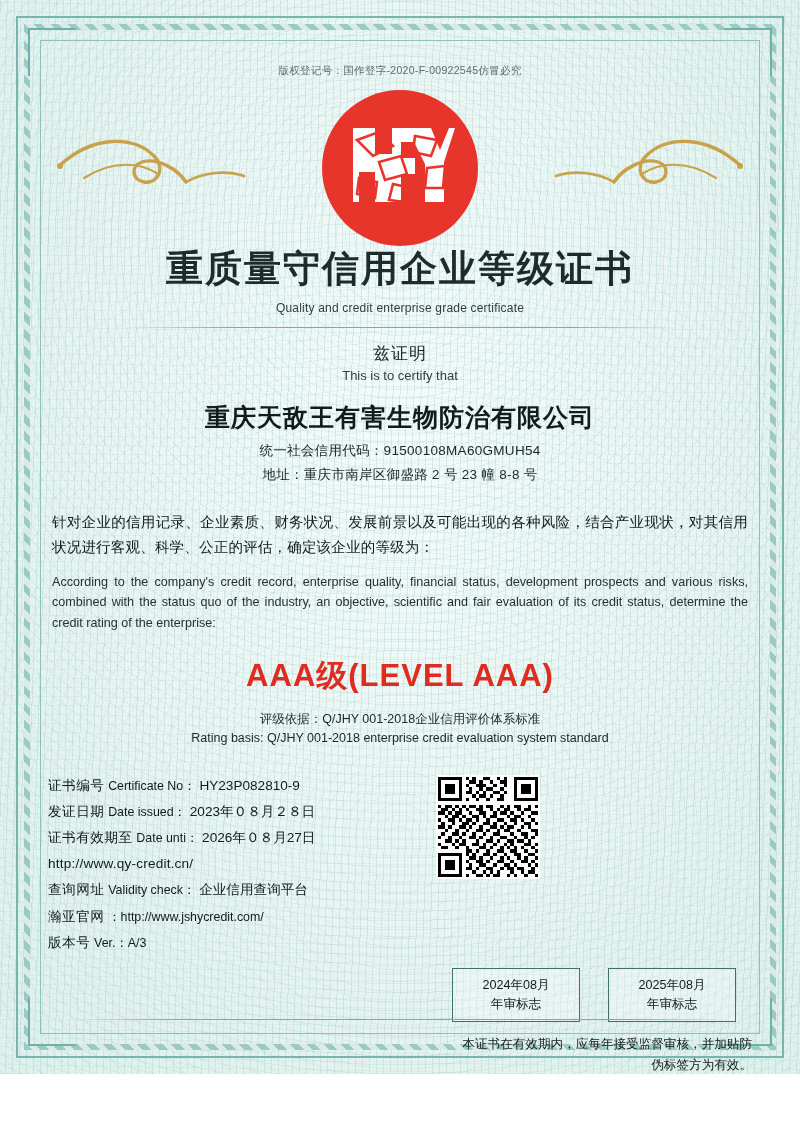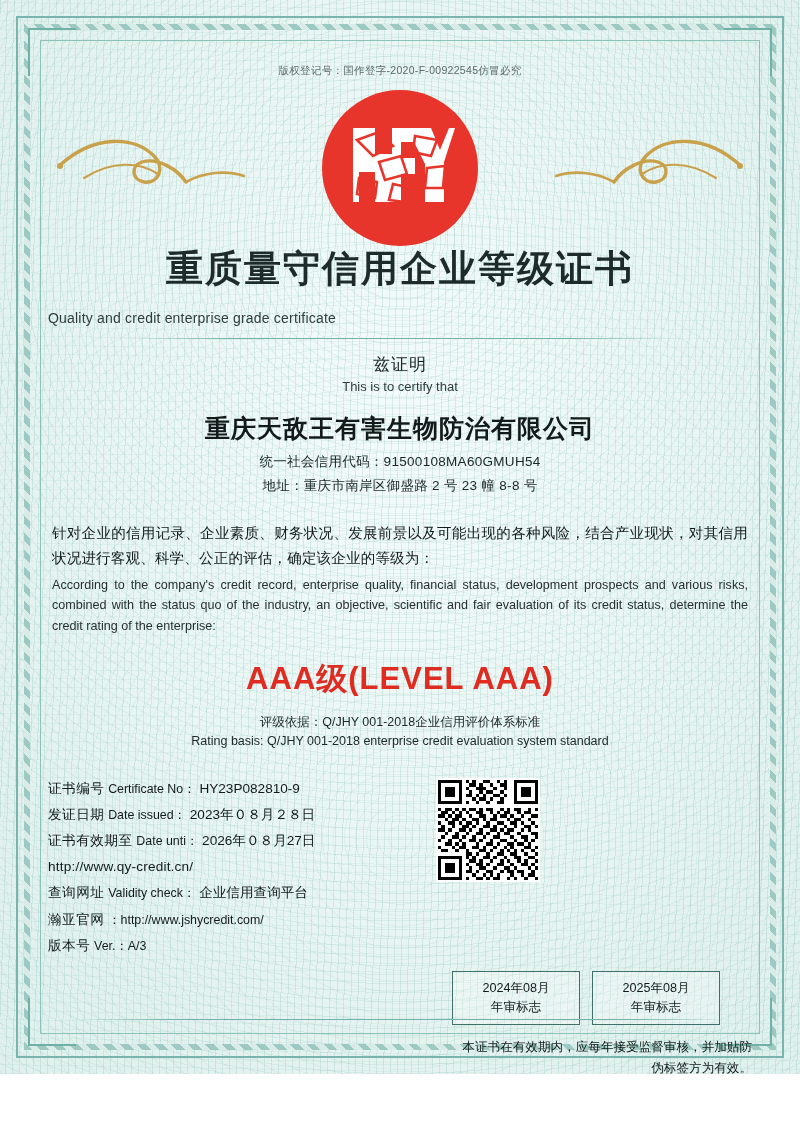--- a/index.html
+++ b/index.html
@@ -81,22 +81,23 @@
     display:flex;align-items:center;justify-content:center;
   }
 
   .title-cn{
     text-align:center;
     font-size:37px;font-weight:bold;color:#1d2b2a;
     letter-spacing:2px;
     margin-top:-4px;
   }
   .title-en{
-    font-size:14px;color:#2f3d3c;
-    margin-top:16px;letter-spacing:.2px;
+    text-align:center;
+    font-size:12px;color:#2f3d3c;
+    margin-top:7px;letter-spacing:.2px;
   }
   .divider{
     width:560px;height:1px;margin:12px auto 0;
     background:linear-gradient(90deg,rgba(110,170,162,0) 0%,#74b0a8 20%,#74b0a8 80%,rgba(110,170,162,0) 100%);
   }
   .certify-cn{text-align:center;font-size:17px;color:#16211f;margin-top:14px;letter-spacing:1px;}
   .certify-en{text-align:center;font-size:13px;color:#2f3d3c;margin-top:3px;}
 
   .company{
     text-align:center;font-size:25px;font-weight:bold;color:#121b1a;
@@ -105,21 +106,21 @@
   .meta-line{text-align:center;font-size:13.5px;color:#1b2726;margin-top:8px;letter-spacing:.3px;}
   .meta-line.second{margin-top:6px;}
 
   .body-cn{
     margin-top:26px;
     font-size:14.5px;color:#121b1a;line-height:1.72;
     text-align:justify;letter-spacing:.2px;
     padding:0 4px;
   }
   .body-en{
-    margin-top:4px;
+    margin-top:12px;
     font-size:12.6px;color:#27302f;line-height:1.62;
     text-align:justify;
     padding:0 4px;
   }
 
   .level{
     text-align:center;
     font-size:31px;font-weight:bold;color:#e02b20;
     margin-top:22px;letter-spacing:1px;
   }
@@ -139,21 +140,21 @@
   .qr{
     width:104px;height:104px;flex:0 0 104px;margin-top:2px;
     background:#fff;padding:2px;box-sizing:border-box;
   }
   .qr svg{display:block;}
   .right-text{
     margin-left:12px;font-size:12.6px;color:#121b1a;line-height:1.78;
     text-align:justify;
   }
 
-  .year-boxes{display:flex;gap:12px;margin-top:12px;margin-left:0;}
+  .year-boxes{display:flex;gap:28px;margin-top:12px;margin-left:0;}
   .year-box{
     width:126px;height:52px;border:1px solid #3f6f69;
     display:flex;flex-direction:column;align-items:center;justify-content:center;
     font-size:12.6px;color:#101a19;line-height:1.5;background:rgba(255,255,255,.25);
   }
   .note{
     margin-top:12px;font-size:12.6px;color:#101a19;line-height:1.7;text-align:right;
   }
 
   

